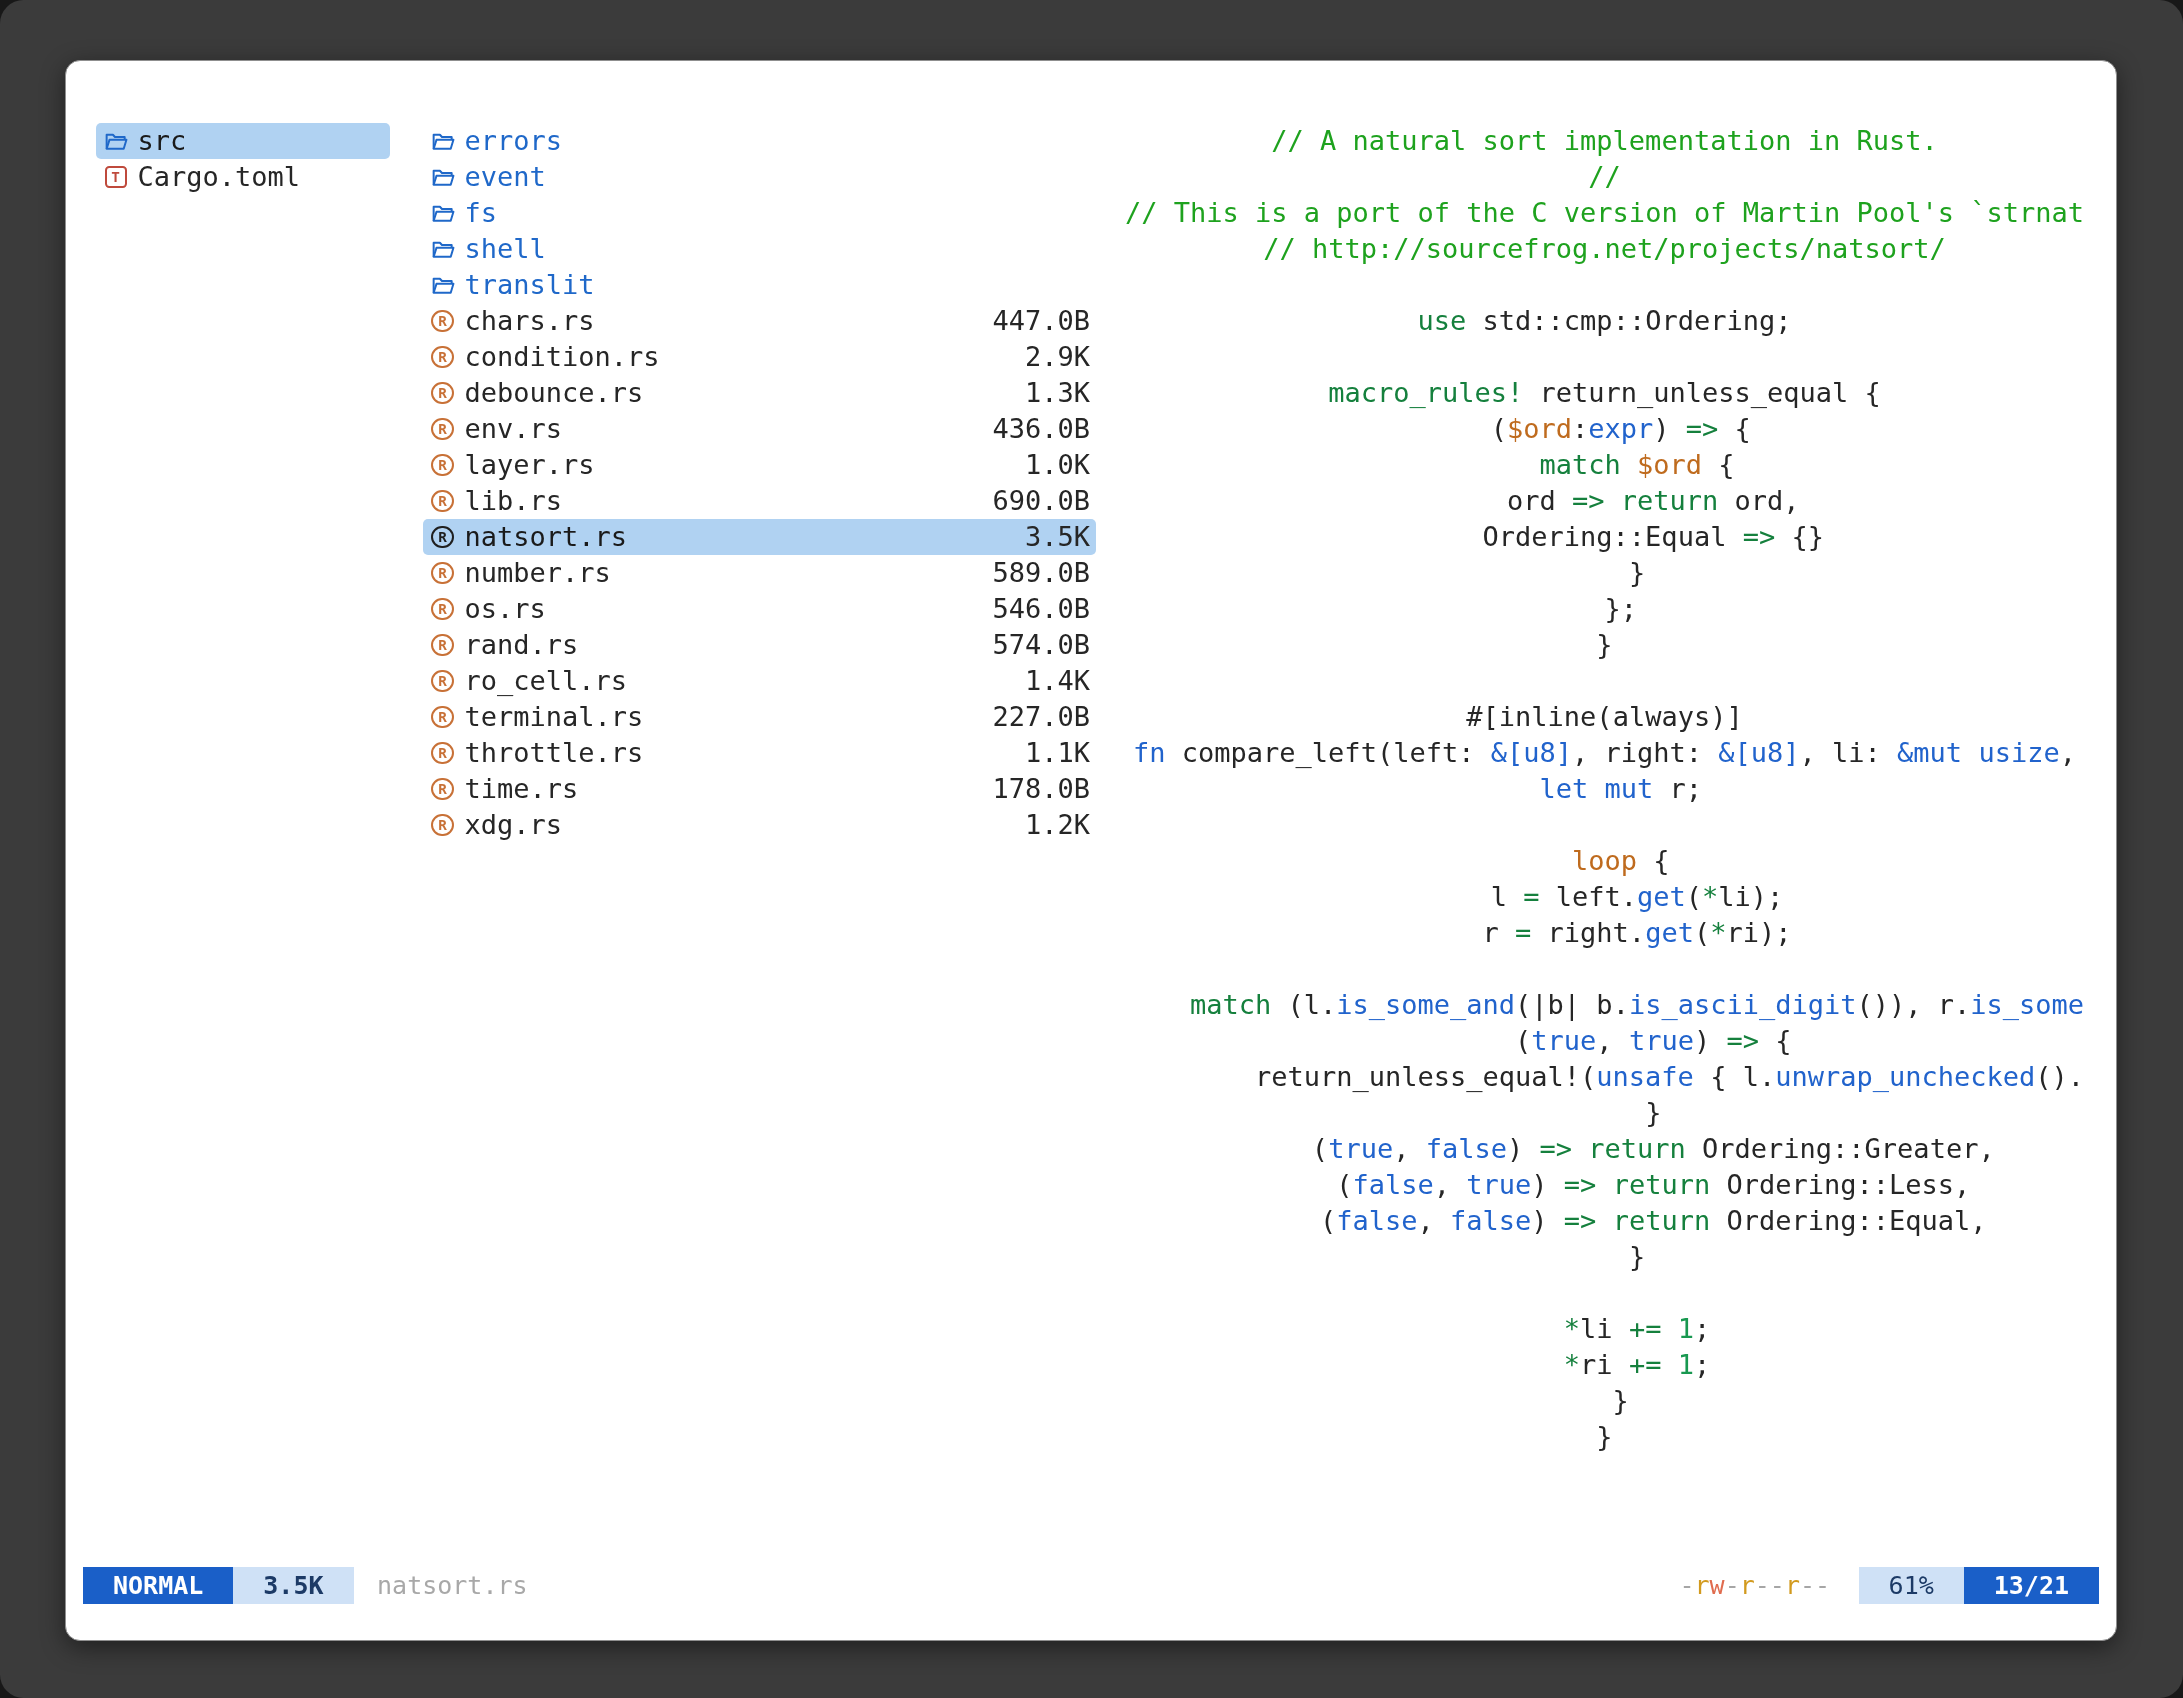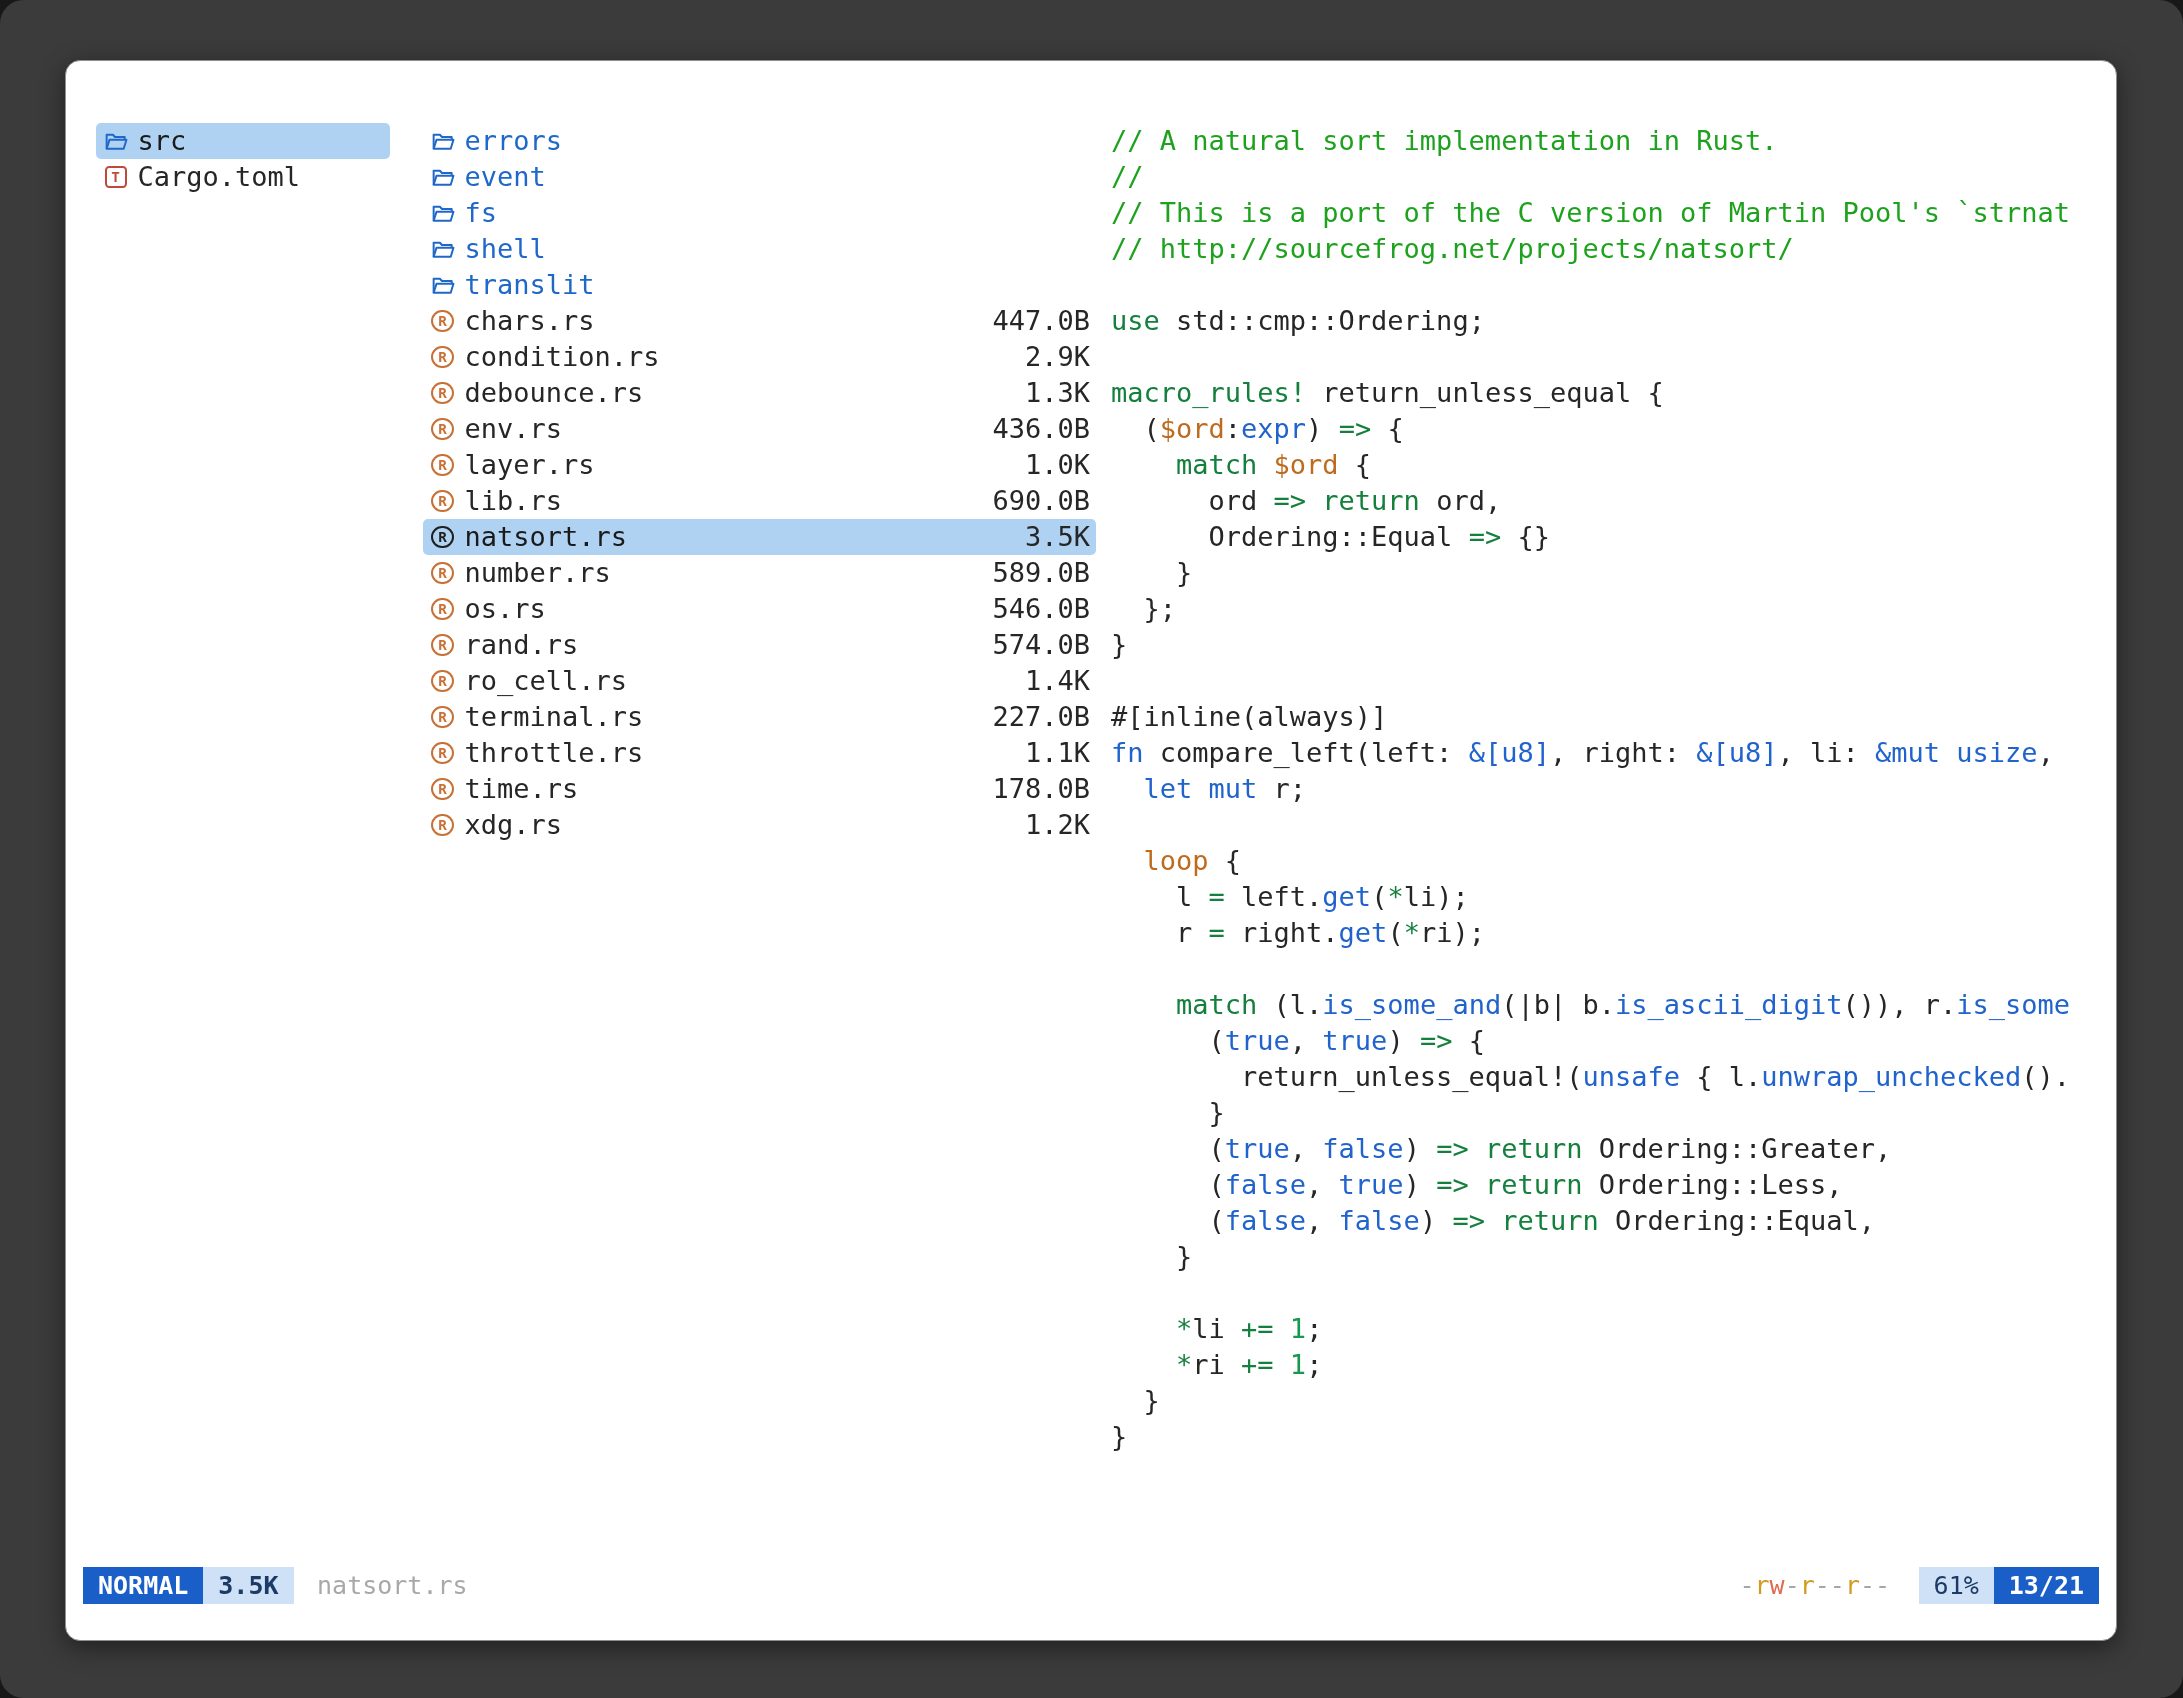--- a/index.html
+++ b/index.html
@@ -27,33 +27,33 @@
           color:#1f68c9; flex:0 0 27px; }
   .svg-icon { width:25px; height:25px; }
   .rust-badge { display:inline-flex; width:22.7px; height:22.7px; border:2.1px solid #c87137;
                 border-radius:50%; color:#c87137; font-size:14.3px; font-weight:bold;
                 align-items:center; justify-content:center; }
   .row.selected .rust-badge { border-color:#1f1f1f; color:#1f1f1f; }
   .toml-badge { display:inline-flex; width:22px; height:22px; border:2.1px solid #bf4a3c;
                 border-radius:4.2px; color:#bf4a3c; font-size:14.3px; font-weight:bold;
                 align-items:center; justify-content:center; }
 
-  .code-line { white-space:pre; height:36px; }
+  .code-line { white-space:pre; height:36px;text-align:center; }
   .tok-t { color:#262626; }
   .tok-c { color:#1ea21e; }
   .tok-k { color:#15803d; }
   .tok-b { color:#2163cc; }
   .tok-o { color:#bf6b1e; }
   .tok-n { color:#189850; }
 
   .statusbar { position:absolute; left:17px; right:17px; bottom:35px; height:39px;
                display:flex; justify-content:space-between; align-items:center;
                font-size:25px; }
   .sb-left, .sb-right { display:flex; align-items:center; }
-  .badge { display:inline-flex; align-items:center; height:37px; padding:0 15px; }
+  .badge { display:inline-flex; align-items:center; height:37px; padding:0 30px; }
   .badge.mode     { background:#1a5fc8; color:#ffffff; font-weight:bold; }
   .badge.size     { background:#cfe1f6; color:#1c3a66; font-weight:bold; }
   .badge.percent  { background:#cfe1f6; color:#1c3a66; margin-left:28.5px; }
   .badge.position { background:#1a5fc8; color:#ffffff; font-weight:bold; }
   .filename { color:#a8a8a8; margin-left:23.5px; }
   .perms { white-space:pre; }
   .perm-dim   { color:#a6a6a6; }
   .perm-read  { color:#d29a1e; }
   .perm-write { color:#e06c4f; }
 </style>

